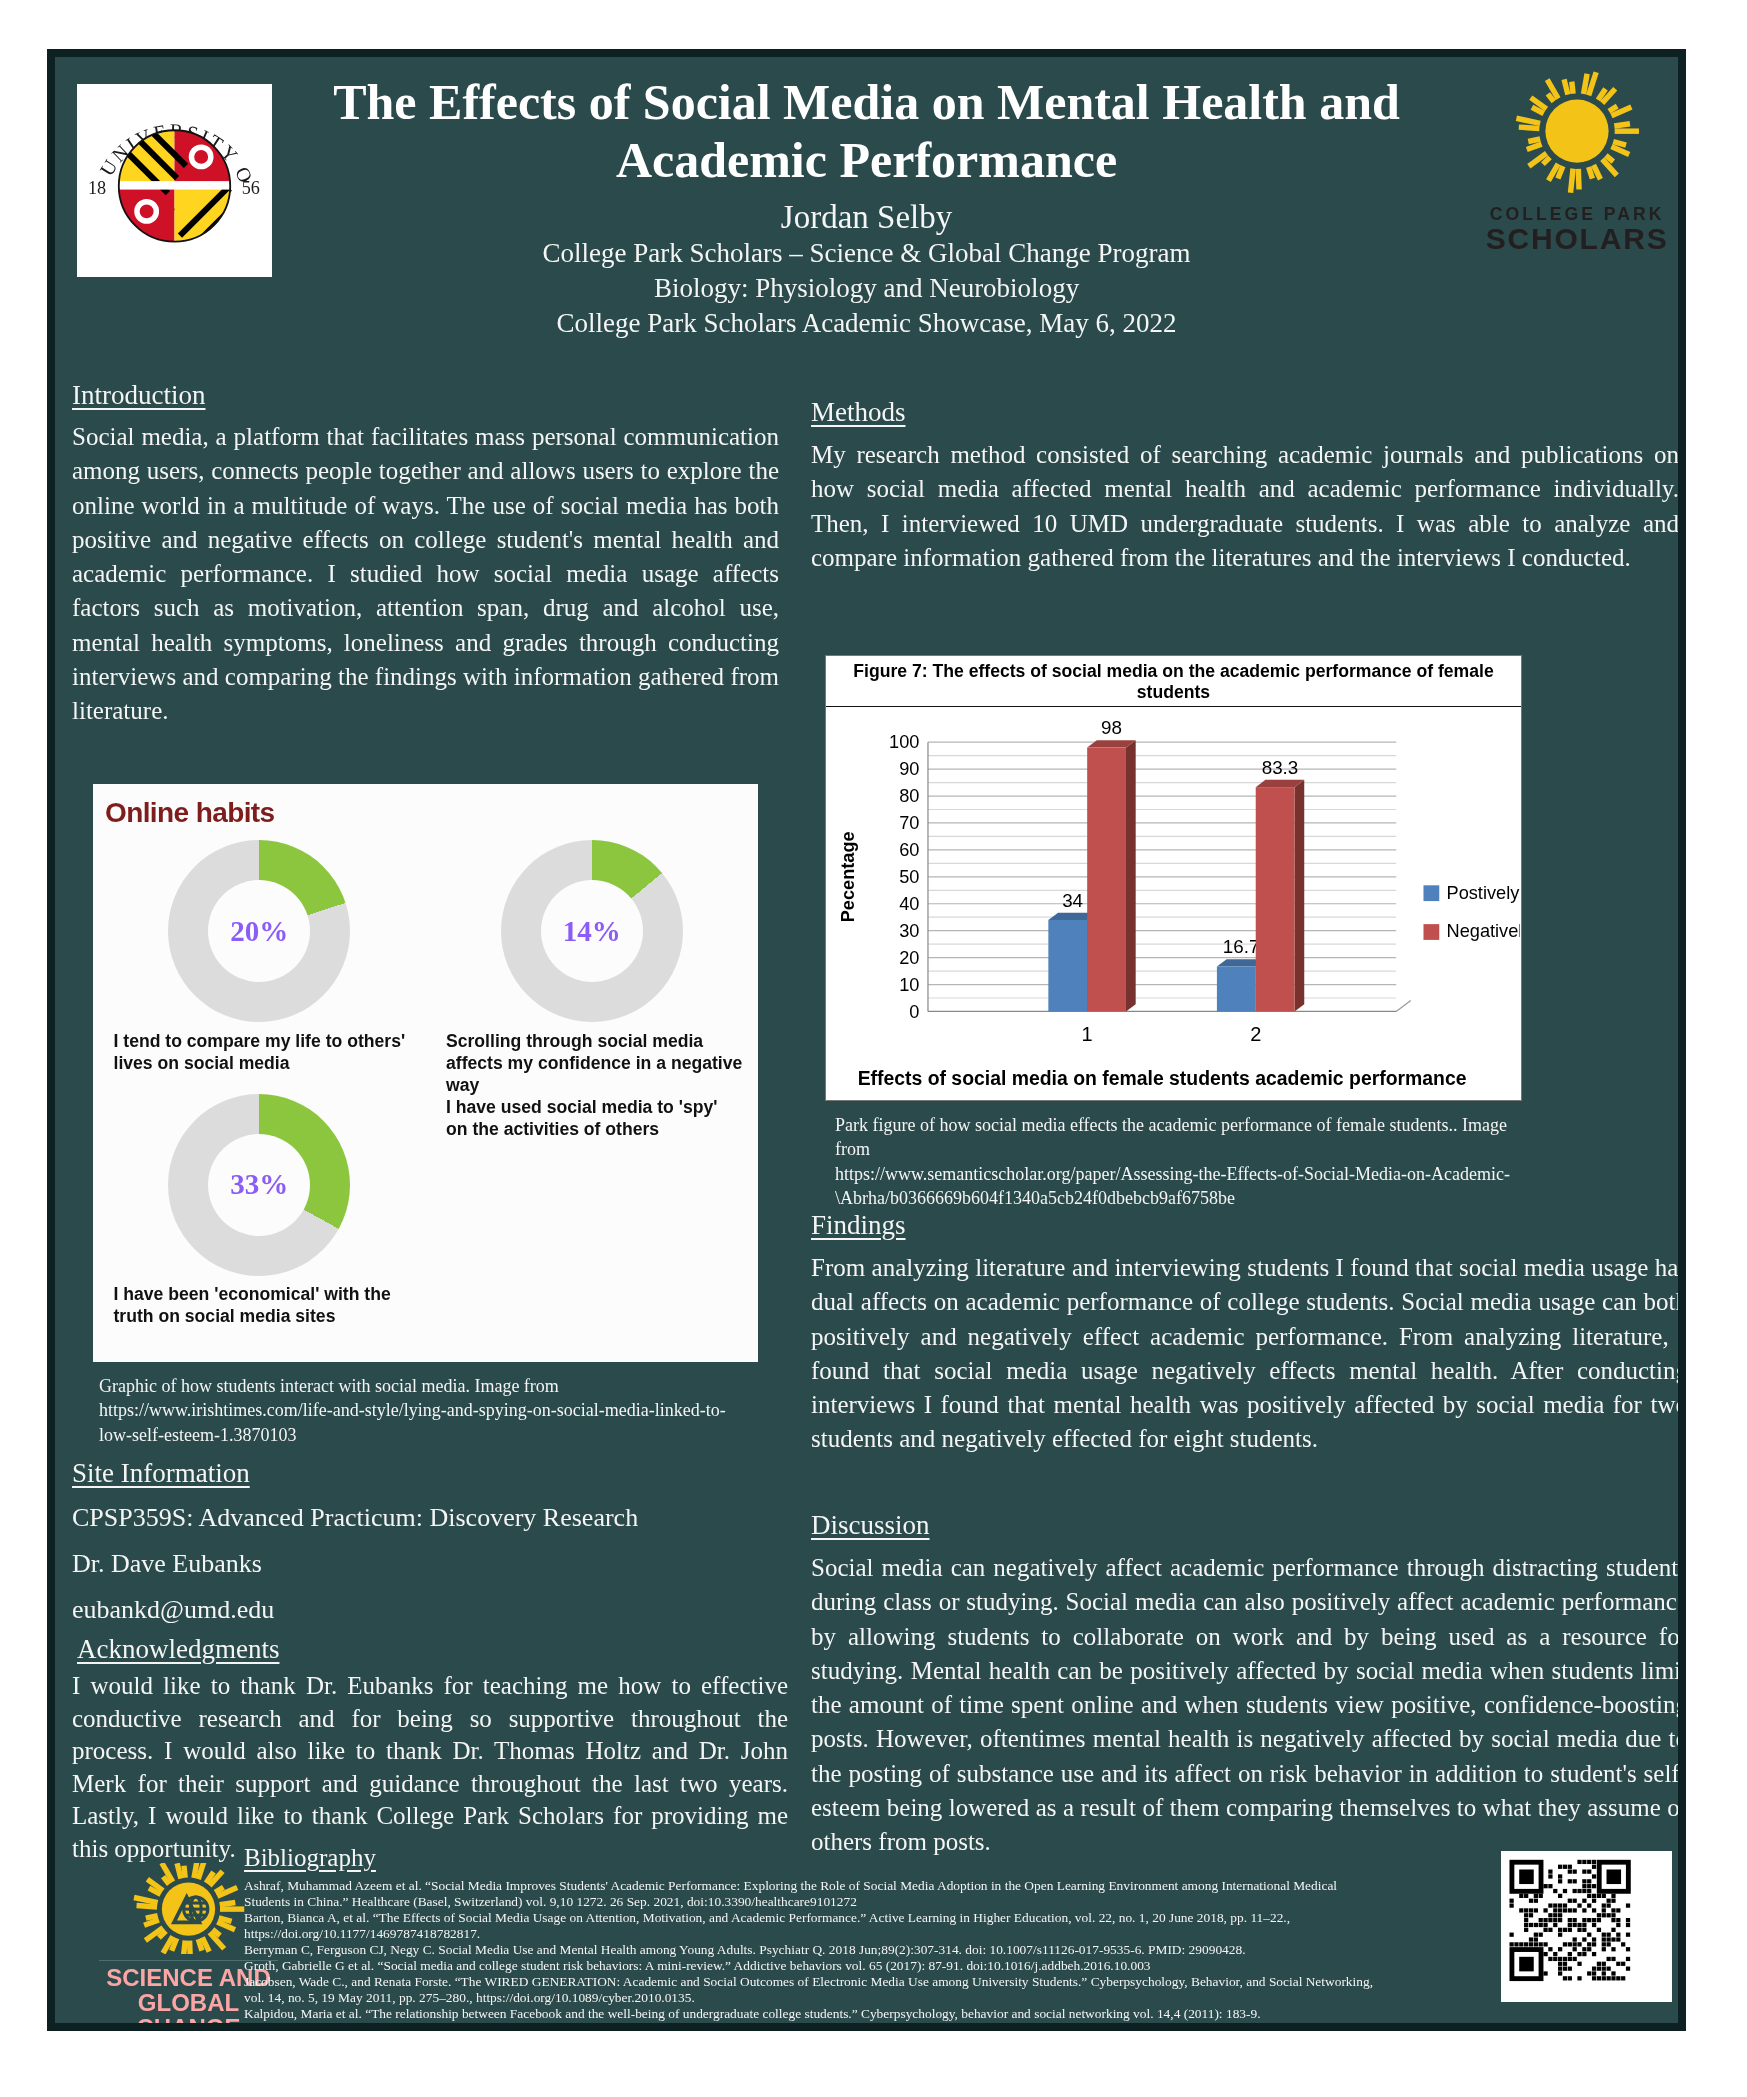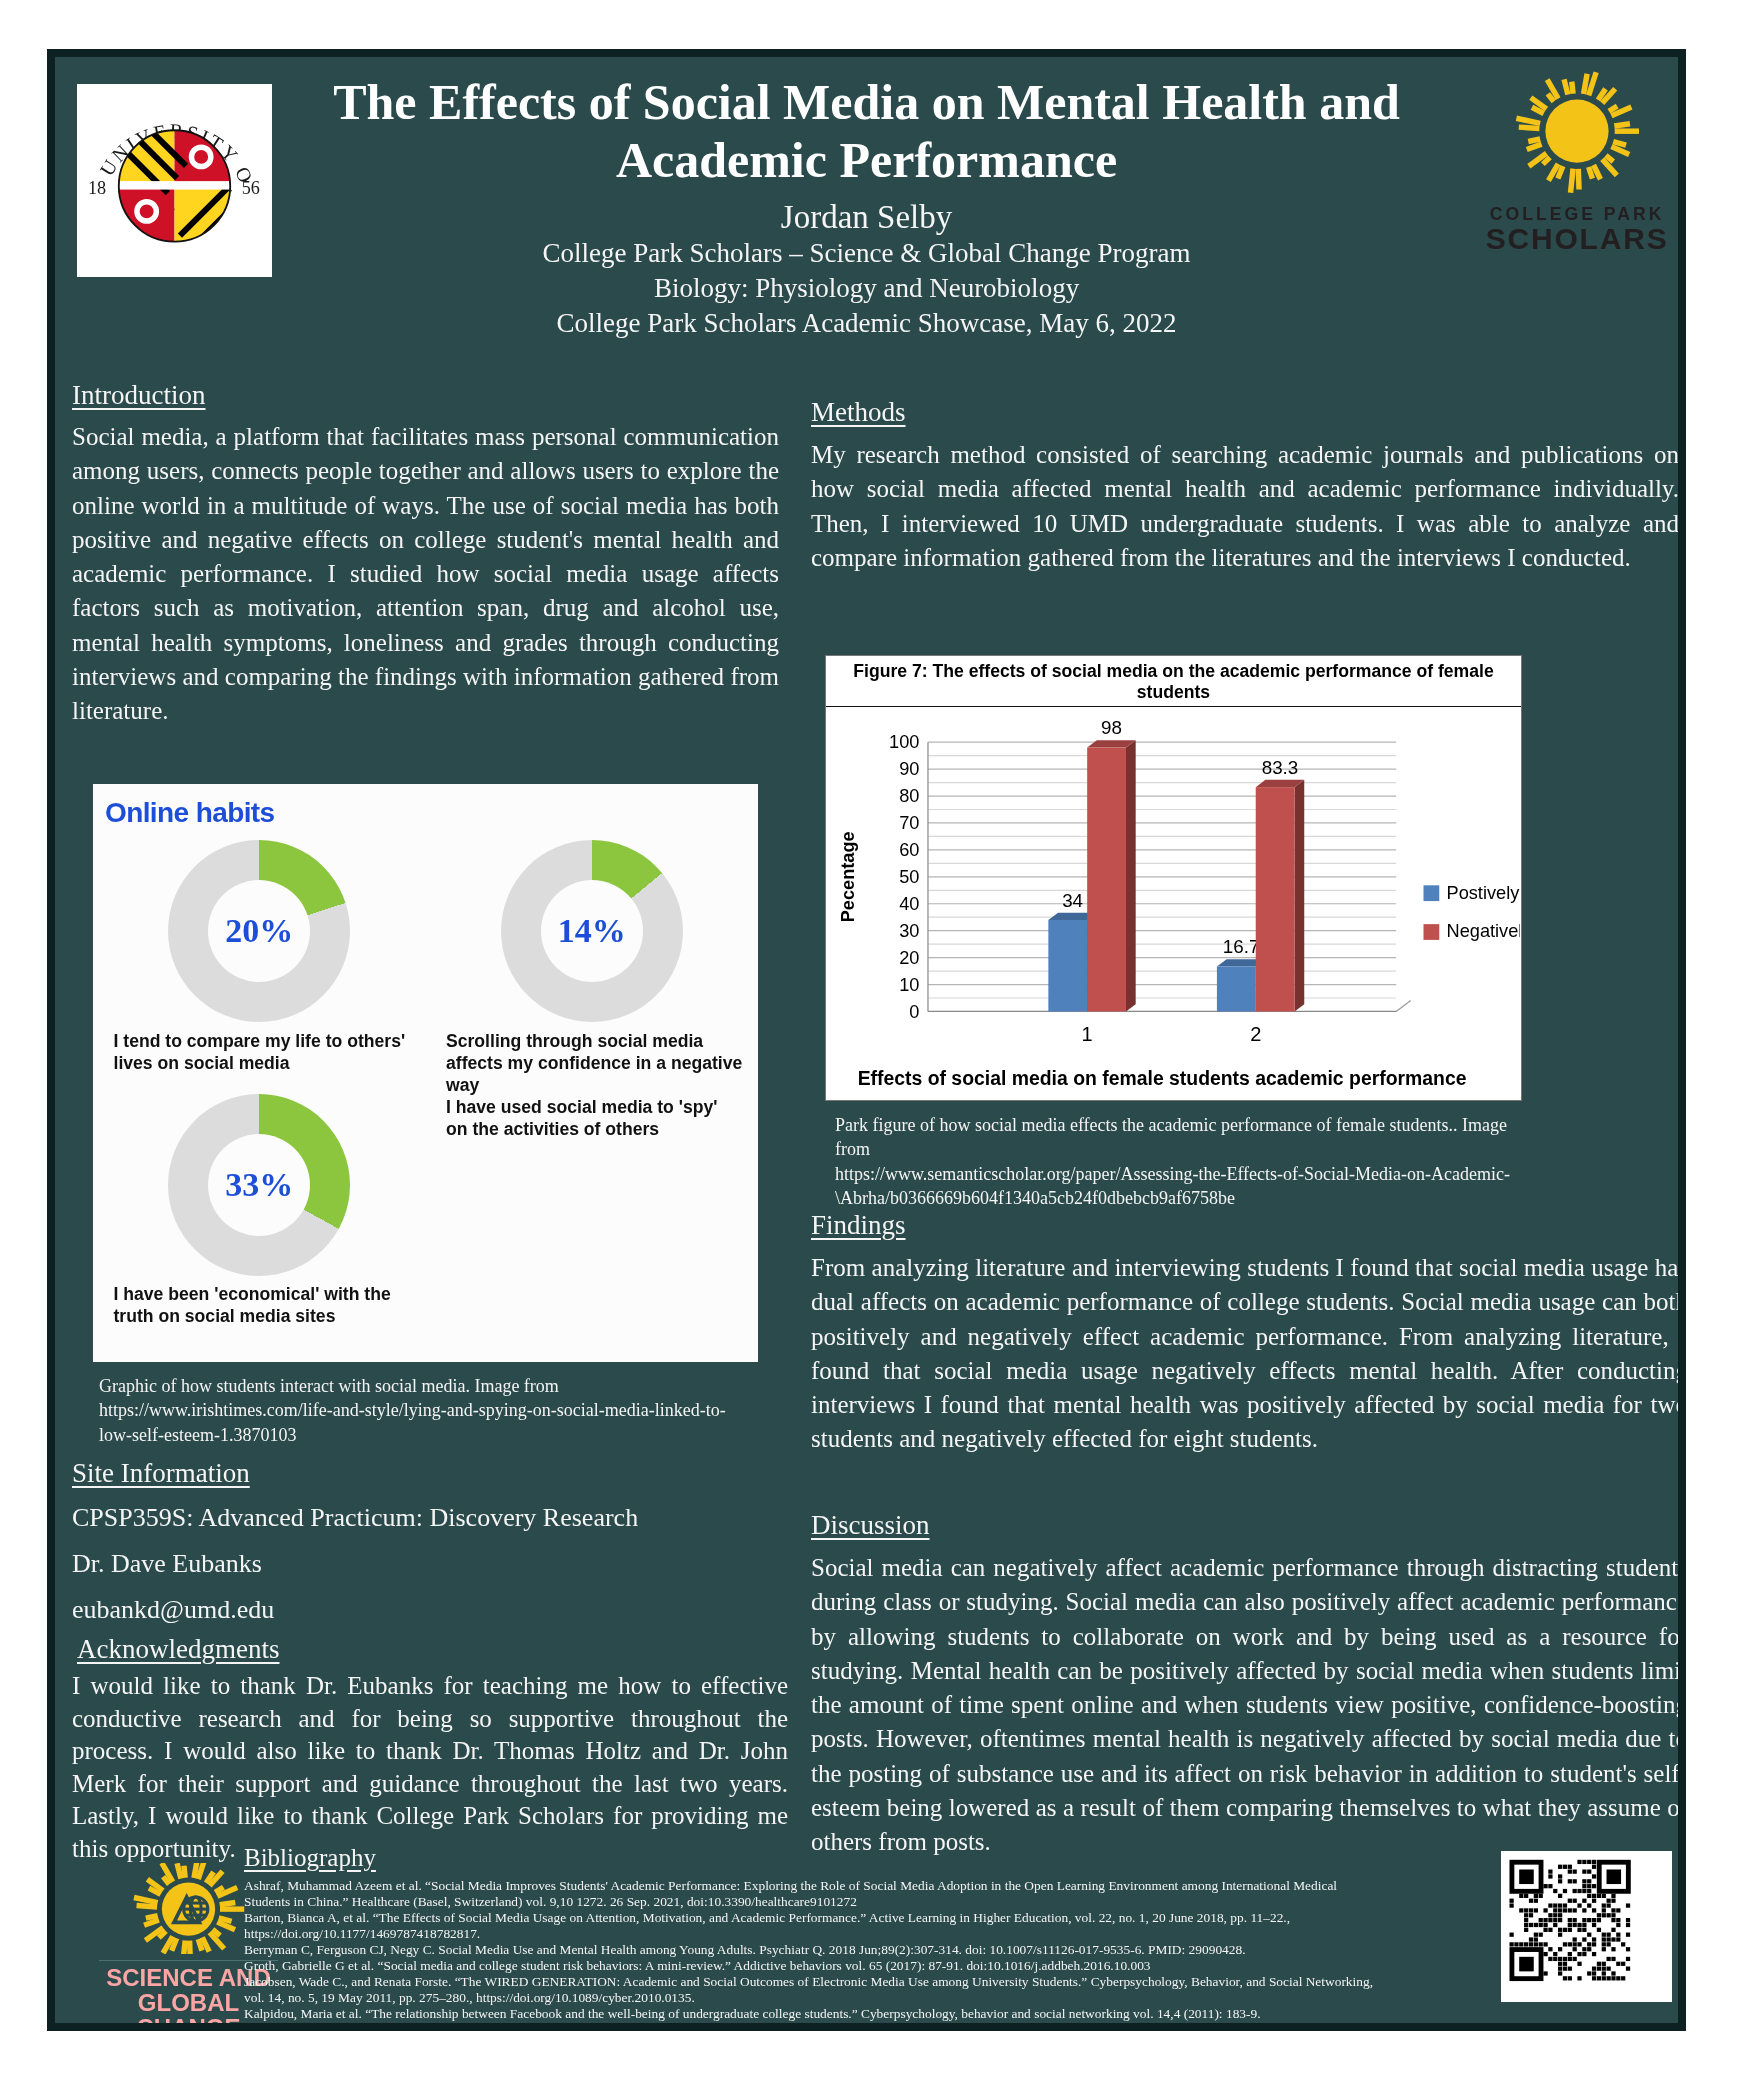--- a/index.html
+++ b/index.html
@@ -26,26 +26,26 @@
   
   .heading{font-size:27px;text-decoration:underline;text-underline-offset:4.2px;}
   .para{font-size:25px;line-height:1.37;text-align:justify;}
   .caption{font-size:18px;line-height:1.35;}
   
   .habits-panel{
     position:absolute;left:38px;top:727px;width:665px;height:578px;
     background:#fcfcfc;color:#111;font-family:"Liberation Sans",sans-serif;
     padding:13.4px 12px;box-sizing:border-box;
   }
-  .habits-title{font-size:28px;font-weight:bold;letter-spacing:-0.6px;color:#1d4ed8;}
+  .habits-title{font-size:28px;font-weight:bold;letter-spacing:-0.6px;color:#7f1d1d;}
   .habit-grid{display:grid;grid-template-columns:1fr 1fr;column-gap:24px;margin-top:6px;}
   .ring{width:182px;height:182px;border-radius:50%;margin:4.9px auto 0 auto;position:relative;}
   .hole{position:absolute;left:50%;top:50%;width:102px;height:102px;border-radius:50%;
         background:#fcfcfc;transform:translate(-50%,-50%);display:flex;align-items:center;justify-content:center;}
-  .pct{font-family:"Liberation Serif",serif;font-weight:bold;font-size:34px;color:#1d4ed8;}
+  .pct{font-family:"Liberation Serif",serif;font-weight:bold;font-size:29px;color:#8b5cf6;}
   .dcap{font-size:17.6px;font-weight:bold;line-height:1.25;padding:8.5px 3.6px 0 8.5px;height:58px;color:#111;}
   
   .chart-panel{
     position:absolute;left:770px;top:598px;width:697px;height:446px;
     background:#ffffff;color:#000;box-sizing:border-box;border:1.2px solid #777;
   }
   .chart-title{
     font-family:"Liberation Sans",sans-serif;font-weight:bold;font-size:17.6px;
     text-align:center;padding:4.9px 2.4px 3.6px 2.4px;border-bottom:1.8px solid #111;color:#000;
   }

